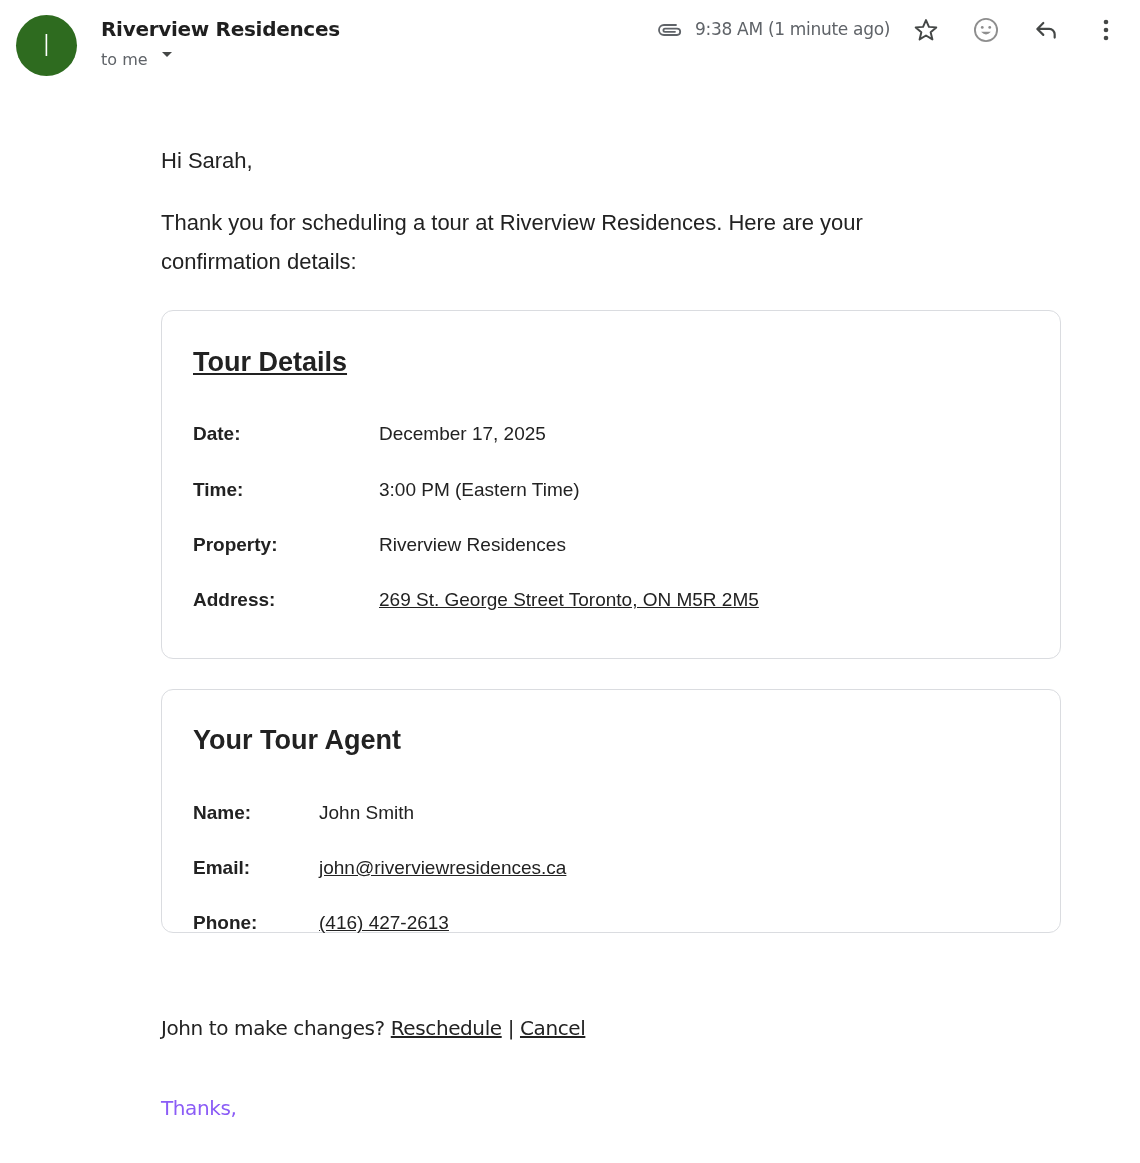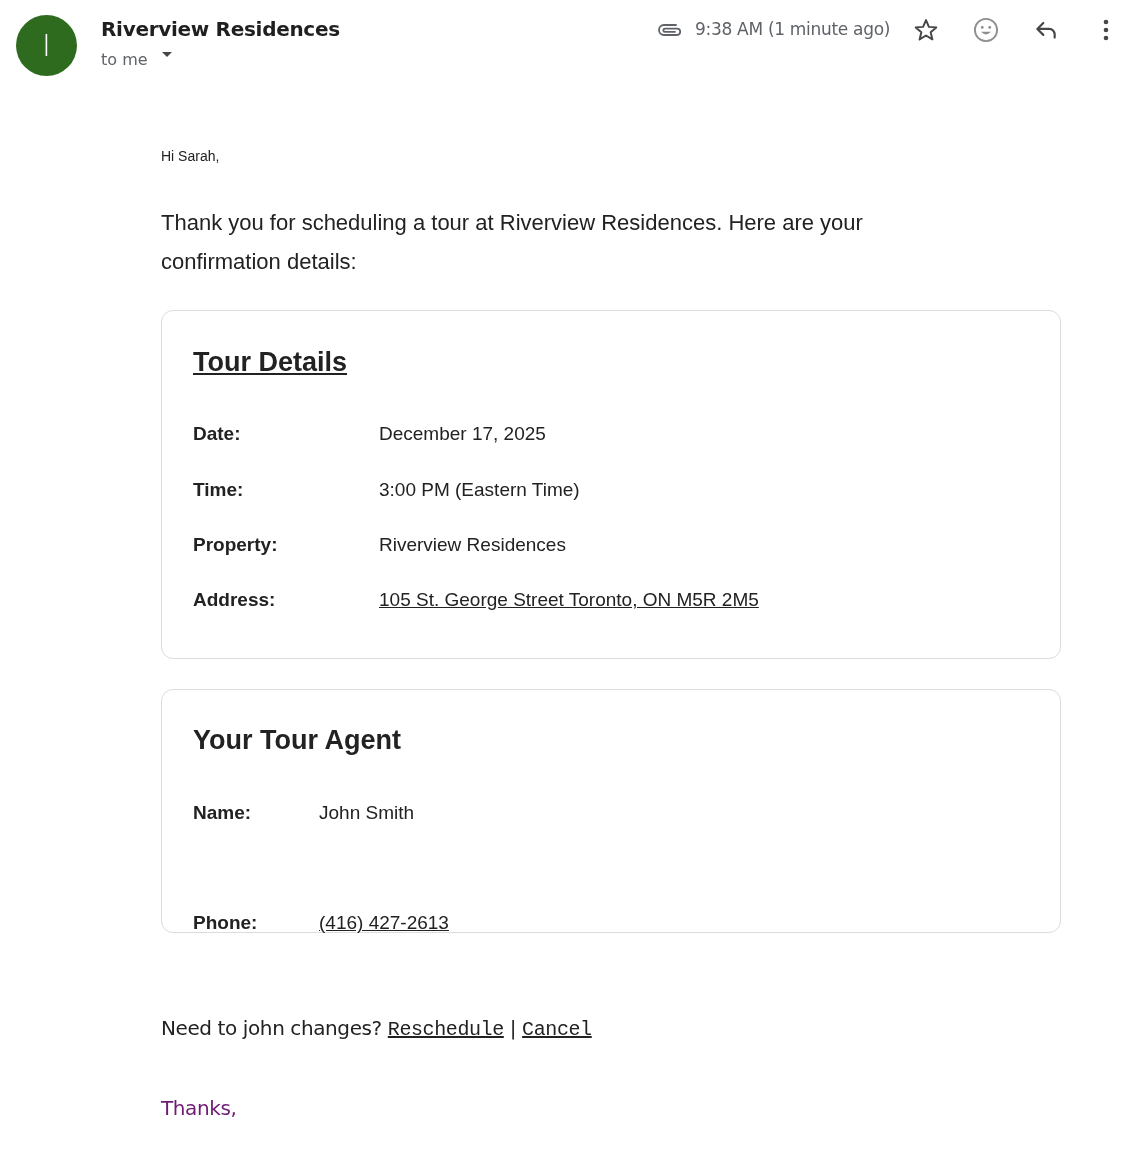--- a/index.html
+++ b/index.html
@@ -18,39 +18,39 @@
                  border-top: 5px solid #444746; margin-left: 8px; margin-top: 2px; }
   .clip { position: absolute; left: 656px; top: 20px; }
   .timestamp { position: absolute; left: 695px; top: 19px; font-size: 17px; color: #5f6368;
                font-family: "DejaVu Sans", sans-serif; letter-spacing: -0.3px; }
   .icon-btn { position: absolute; top: 12px; width: 36px; height: 36px; display: flex; align-items: center;
               justify-content: center; cursor: pointer; border-radius: 50%; }
   .star { left: 908px; }
   .emoji { left: 968px; }
   .reply { left: 1028px; }
   .more { left: 1088px; }
-  .greeting { position: absolute; left: 161px; top: 148px; font-size: 14px; color: #222; }
+  .greeting { position: absolute; left: 161px; top: 148px; font-size: 22px; color: #222; }
   .intro { position: absolute; left: 161px; top: 203px; width: 800px; font-size: 22px; line-height: 39px; color: #222; }
 
   .card { position: absolute; left: 161px; width: 900px; border: 1px solid #dadce0; border-radius: 12px; background: #fff; }
   .card1 { top: 310px; height: 349px; }
   .card2 { top: 689px; height: 244px; }
   .card-title { position: absolute; left: 31px; font-size: 27px; font-weight: bold; color: #222; }
   .card1 .card-title { top: 36px; text-decoration: underline; }
   .card2 .card-title { top: 35px; }
   .row { position: absolute; left: 31px; font-size: 19px; display: flex; }
   .row .lbl { font-weight: bold; color: #222; }
   .card1 .row .lbl { width: 186px; }
   .card2 .row .lbl { width: 126px; }
   .row .val { color: #222; }
   .row a, .footer a { color: #1a5fb4; text-decoration: underline; cursor: pointer; }
-  .footer a.dark { color: #222; font-family: Liberation Mono, monospace; }
+  .footer a.dark { color: #222; }
 
   .footer { position: absolute; left: 161px; top: 1016px; font-size: 20px; color: #222; font-family: "DejaVu Sans", sans-serif; letter-spacing: -0.4px; }
-  .signoff { position: absolute; left: 161px; top: 1093px; font-size: 20px; line-height: 31px; color: #701a75; font-family: "DejaVu Sans", sans-serif; letter-spacing: -0.4px; }
+  .signoff { position: absolute; left: 161px; top: 1093px; font-size: 20px; line-height: 31px; color: #8b5cf6; font-family: "DejaVu Sans", sans-serif; letter-spacing: -0.4px; }
 </style>
 </head>
 <body>
 
 <div class="header">
   <div class="avatar">I</div>
   <div class="sender">Riverview Residences</div>
   <div class="tome">
     <span>to me</span>
     <span class="caret"></span>
@@ -102,38 +102,42 @@
   <div class="row" style="top:168px">
     <span class="lbl">Time:</span>
     <span class="val">3:00 PM (Eastern Time)</span>
   </div>
   <div class="row" style="top:223px">
     <span class="lbl">Property:</span>
     <span class="val">Riverview Residences</span>
   </div>
   <div class="row" style="top:278px">
     <span class="lbl">Address:</span>
-    <a class="val">105 St. George Street Toronto, ON M5R 2M5</a>
+    <a class="val">269 St. George Street Toronto, ON M5R 2M5</a>
   </div>
 </div>
 
 <div class="card card2">
   <div class="card-title">Your Tour Agent</div>
   <div class="row" style="top:112px">
     <span class="lbl">Name:</span>
     <span class="val">John Smith</span>
   </div>
+  <div class="row" style="top:167px">
+    <span class="lbl">Email:</span>
+    <a class="val">john@riverviewresidences.ca</a>
+  </div>
   <div class="row" style="top:222px">
     <span class="lbl">Phone:</span>
     <a class="val">(416) 427-2613</a>
   </div>
 </div>
 
 <div class="footer">
-  <span>Need to john changes?</span>
+  <span>John to make changes?</span>
   <a class="dark">Reschedule</a>
   <span>|</span>
   <a class="dark">Cancel</a>
 </div>
 
 <div class="signoff">
   <div>Thanks,</div>
 </div>
 
 </body></html>

